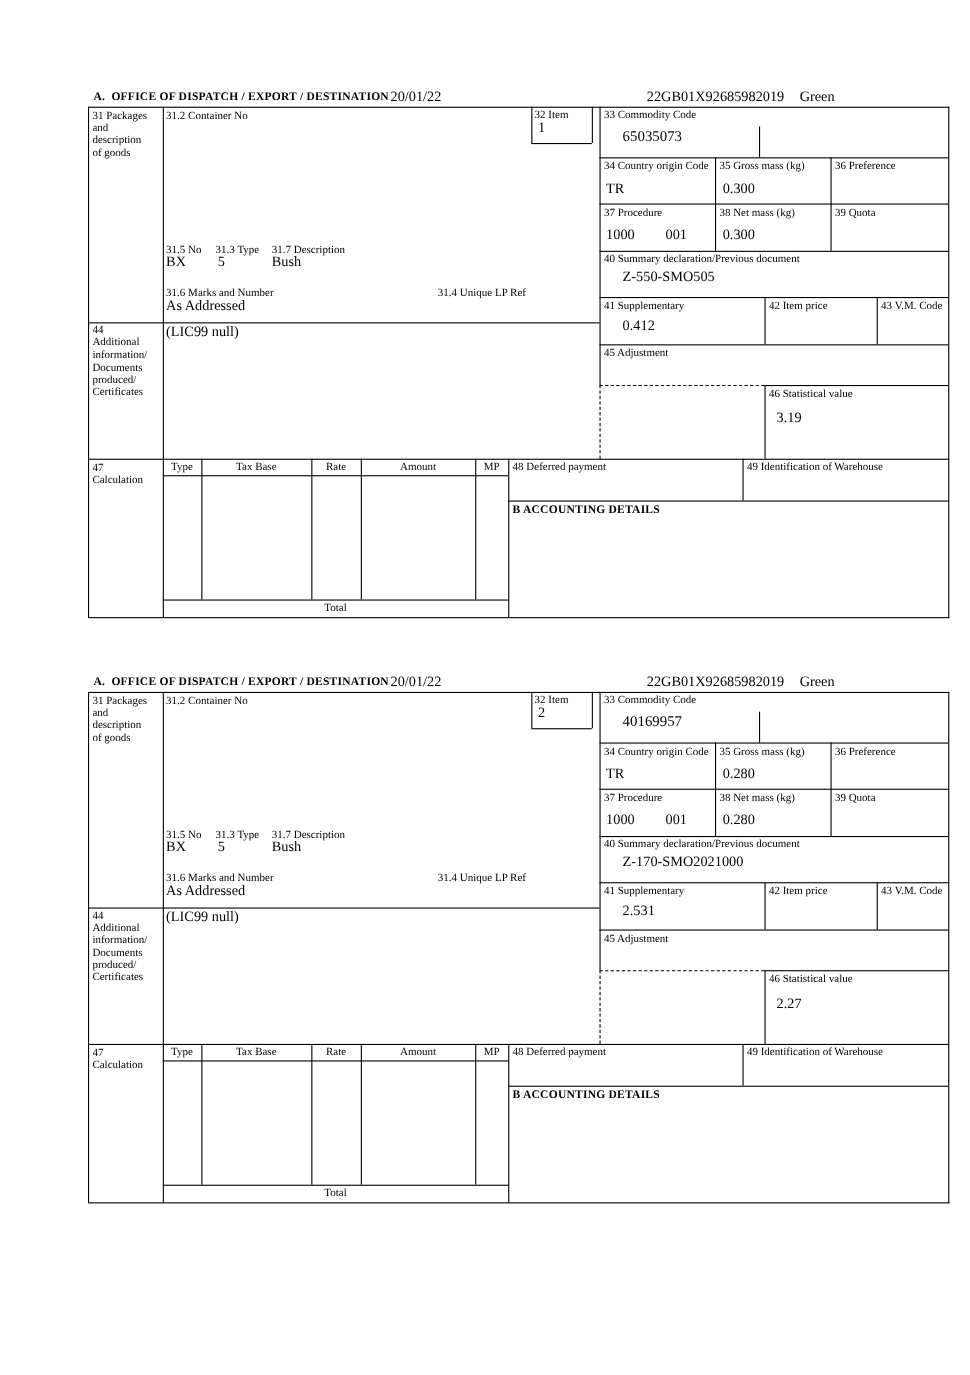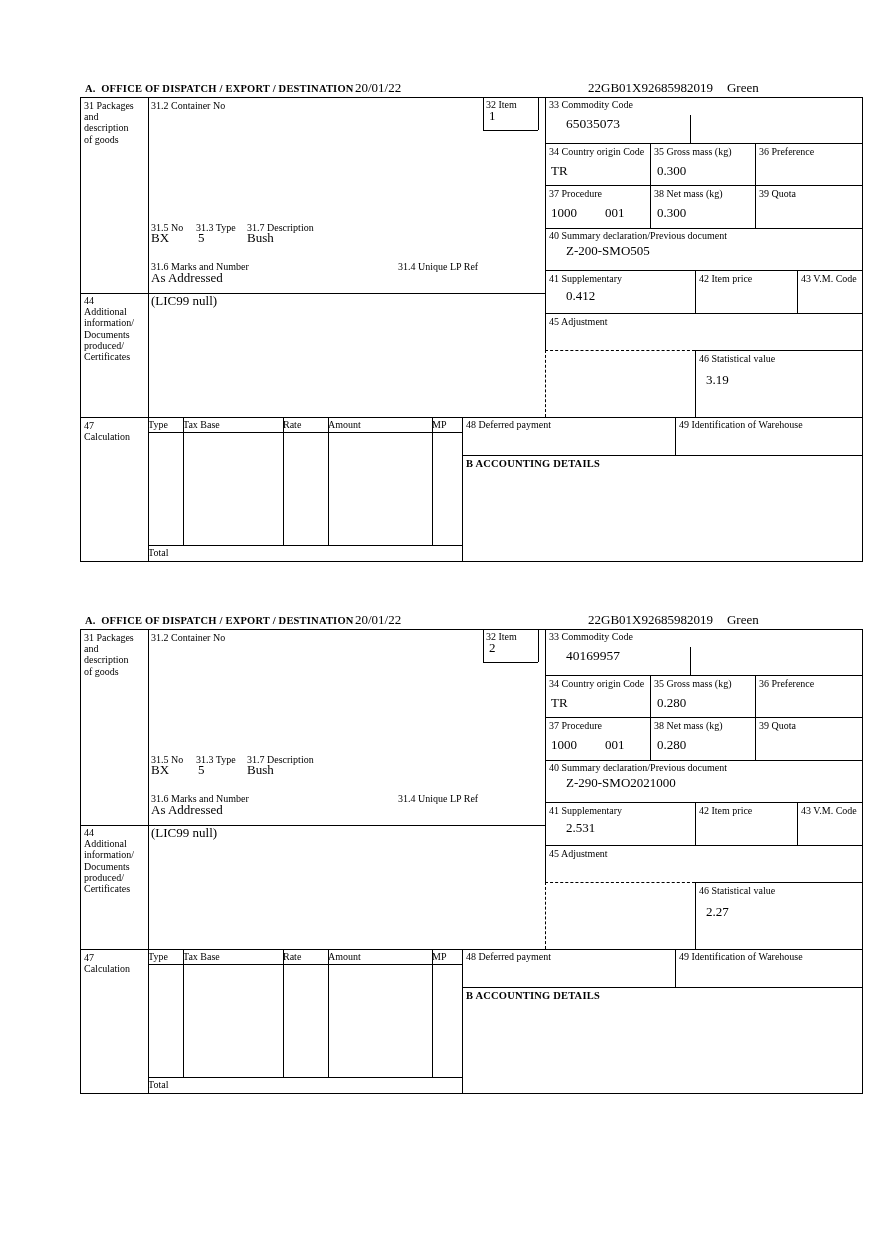--- a/index.html
+++ b/index.html
@@ -8,21 +8,21 @@
   .block{position:absolute;left:0;width:882px;height:500px;}
   .abs{position:absolute;white-space:pre-line;}
   .lbl{font-size:10px;line-height:1.12;}
   .val{font-size:13px;line-height:1.1;}
   .big{font-size:13.5px;}
   .hdr{font-size:10.5px;font-weight:bold;letter-spacing:.2px;white-space:pre;}
   .hl{position:absolute;height:1px;background:#000;}
   .vl{position:absolute;width:1px;background:#000;}
   .hl.dash{background:none;border-top:1px dashed #000;height:0;}
   .vl.dash{background:none;border-left:1px dashed #000;width:0;}
-  .ctr{}
+  .ctr{text-align:center;}
   .ref{display:flex;gap:14px;}
 </style>
 </head>
 <body>
 
 <div class="block" style="top:80px">
 
   <div class="abs hdr" style="left:85px;top:3px">A.  OFFICE OF DISPATCH / EXPORT / DESTINATION</div>
   <div class="abs val" style="left:355px;top:1px">20/01/22</div>
   <div class="abs val ref" style="left:588px;top:1px">
@@ -86,21 +86,21 @@
   <div class="abs lbl" style="left:654px;top:108px">38 Net mass (kg)</div>
   <div class="abs val" style="left:657px;top:126px">0.300</div>
   <div class="abs lbl" style="left:759px;top:108px">39 Quota</div>
   <div class="abs lbl" style="left:151px;top:142px">31.5 No</div>
   <div class="abs lbl" style="left:196px;top:142px">31.3 Type</div>
   <div class="abs lbl" style="left:247px;top:142px">31.7 Description</div>
   <div class="abs val" style="left:151px;top:151px">BX</div>
   <div class="abs val" style="left:198px;top:151px">5</div>
   <div class="abs val" style="left:247px;top:151px">Bush</div>
   <div class="abs lbl" style="left:549px;top:150px">40 Summary declaration/Previous document</div>
-  <div class="abs val" style="left:566px;top:164px">Z-200-SMO505</div>
+  <div class="abs val" style="left:566px;top:164px">Z-550-SMO505</div>
   <div class="abs lbl" style="left:151px;top:181px">31.6 Marks and Number</div>
   <div class="abs lbl" style="left:398px;top:181px">31.4 Unique LP Ref</div>
   <div class="abs val" style="left:151px;top:191px">As Addressed</div>
   <div class="abs lbl" style="left:549px;top:193px">41 Supplementary</div>
   <div class="abs val" style="left:566px;top:209px">0.412</div>
   <div class="abs lbl" style="left:699px;top:193px">42 Item price</div>
   <div class="abs lbl" style="left:801px;top:193px">43 V.M. Code</div>
   <div class="abs lbl" style="left:84px;top:215px;width:60px">44
 Additional
 information/
@@ -189,21 +189,21 @@
   <div class="abs lbl" style="left:654px;top:108px">38 Net mass (kg)</div>
   <div class="abs val" style="left:657px;top:126px">0.280</div>
   <div class="abs lbl" style="left:759px;top:108px">39 Quota</div>
   <div class="abs lbl" style="left:151px;top:142px">31.5 No</div>
   <div class="abs lbl" style="left:196px;top:142px">31.3 Type</div>
   <div class="abs lbl" style="left:247px;top:142px">31.7 Description</div>
   <div class="abs val" style="left:151px;top:151px">BX</div>
   <div class="abs val" style="left:198px;top:151px">5</div>
   <div class="abs val" style="left:247px;top:151px">Bush</div>
   <div class="abs lbl" style="left:549px;top:150px">40 Summary declaration/Previous document</div>
-  <div class="abs val" style="left:566px;top:164px">Z-290-SMO2021000</div>
+  <div class="abs val" style="left:566px;top:164px">Z-170-SMO2021000</div>
   <div class="abs lbl" style="left:151px;top:181px">31.6 Marks and Number</div>
   <div class="abs lbl" style="left:398px;top:181px">31.4 Unique LP Ref</div>
   <div class="abs val" style="left:151px;top:191px">As Addressed</div>
   <div class="abs lbl" style="left:549px;top:193px">41 Supplementary</div>
   <div class="abs val" style="left:566px;top:209px">2.531</div>
   <div class="abs lbl" style="left:699px;top:193px">42 Item price</div>
   <div class="abs lbl" style="left:801px;top:193px">43 V.M. Code</div>
   <div class="abs lbl" style="left:84px;top:215px;width:60px">44
 Additional
 information/

